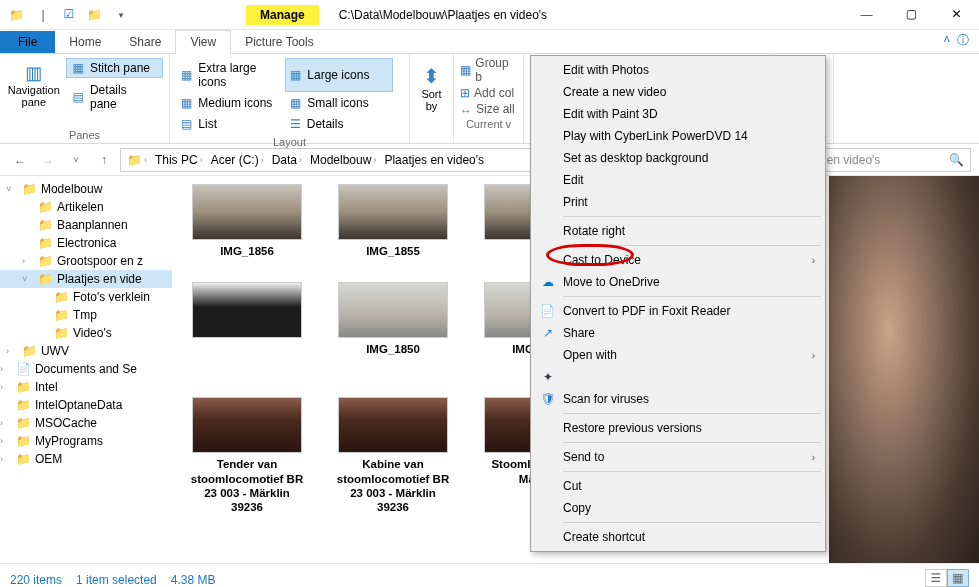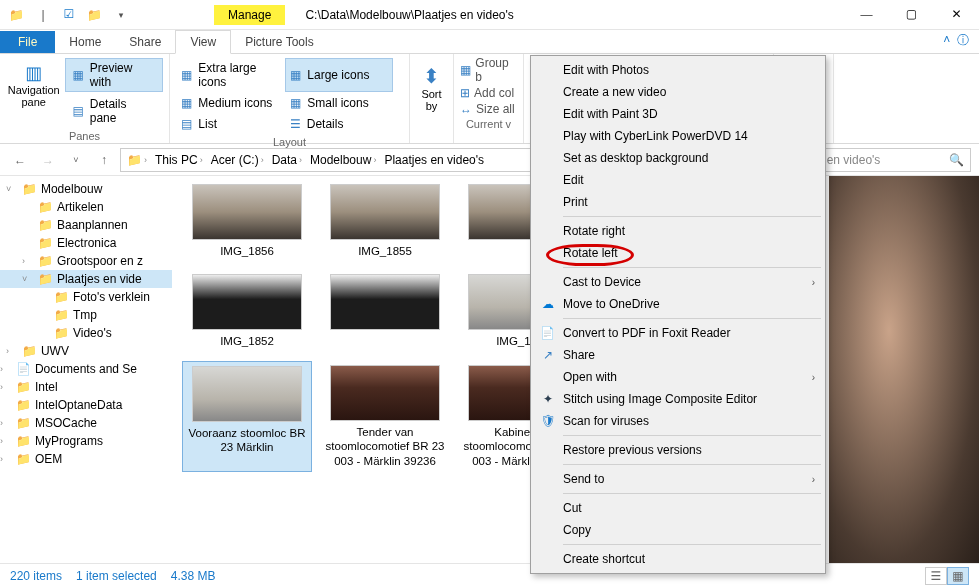--- a/index.html
+++ b/index.html
@@ -2,26 +2,26 @@
 <html><head>
 <meta charset="utf-8">
 <style>
 * { box-sizing: border-box; margin: 0; padding: 0; font-family: "Segoe UI", Tahoma, sans-serif; font-size: 12px; }
 body { width: 979px; height: 587px; background: #fff; overflow: hidden; position: relative; }
 .titlebar { height: 30px; display: flex; align-items: center; background: #fff; border-bottom: 1px solid #e5e5e5; }
 .qat { display: flex; align-items: center; gap: 4px; padding: 0 6px; }
 .qat-icon { width: 22px; height: 22px; display: flex; align-items: center; justify-content: center; color: #555; }
 .qat .folder { color: #e8b33a; }
 .qat .check { font-family: "Segoe UI Symbol"; }
-.cmt { background: #fff23e; padding: 0 14px; height: 20px; display: flex; align-items: center; margin-left: 76px; }
+.cmt { background: #fff23e; padding: 0 14px; height: 20px; display: flex; align-items: center; margin-left: 108px; font-weight: bold; }
 .title-path { margin-left: 20px; color: #000; }
 .win-controls { margin-left: auto; display: flex; height: 100%; }
 .win-btn { width: 45px; display: flex; align-items: center; justify-content: center; font-family: "Segoe UI Symbol"; }
 .tabs { height: 24px; display: flex; align-items: flex-end; border-bottom: 1px solid #d9d9d9; }
-.file-tab { background: #1979ca; color: #fef9c3; padding: 4px 18px; }
+.file-tab { background: #1979ca; color: #000000; padding: 4px 18px; }
 .tab { padding: 4px 14px; color: #444; }
 .tab.active { border: 1px solid #d9d9d9; border-bottom: 1px solid #fff; background: #fff; position: relative; top: 1px; }
 .ribbon { height: 90px; display: flex; border-bottom: 1px solid #d9d9d9; }
 .ribbon-group { border-right: 1px solid #e5e5e5; padding: 4px 6px 0 6px; display: flex; flex-direction: column; }
 .ribbon-group-title { text-align: center; color: #666; font-size: 11px; margin-top: auto; padding: 2px 0; }
 .panes-group { width: 170px; }
 .panes-top { display: flex; gap: 4px; }
 .nav-pane-btn { width: 56px; text-align: center; padding-top: 4px; }
 .nav-pane-btn .big-icon { font-size: 18px; color: #1979ca; }
 .pane-btns { display: flex; flex-direction: column; gap: 2px; }
@@ -54,30 +54,30 @@
 .search-box { width: 180px; height: 24px; border: 1px solid #ccc; display: flex; align-items: center; padding: 0 6px; color: #888; margin-left: auto; }
 .search-box .mag { margin-left: auto; color: #555; }
 .content { display: flex; height: calc(100% - 30px - 24px - 90px - 32px - 24px); }
 .tree { width: 172px; overflow: hidden; padding-top: 4px; }
 .tree-item { display: flex; align-items: center; gap: 4px; padding: 2px 0 2px 6px; white-space: nowrap; }
 .tree-item .exp { width: 12px; color: #888; font-size: 9px; }
 .tree-item .folder-ico { color: #e8b33a; }
 .tree-item.l1 { padding-left: 22px; }
 .tree-item.l2 { padding-left: 38px; }
 .tree-item.selected { background: #cde6f7; }
-.main { flex: 1; position: relative; padding: 4px 10px; display: flex; flex-wrap: wrap; align-content: flex-start; gap: 8px; overflow: hidden; }
+.main { flex: 1; position: relative; padding: 4px 10px; display: flex; flex-wrap: wrap; align-content: flex-start; gap: 16px; overflow: hidden; font-weight: bold; }
 .thumb { width: 130px; display: flex; flex-direction: column; align-items: center; padding: 4px; }
 .thumb .img { width: 110px; height: 56px; background: linear-gradient(180deg,#c9c3bb 0%,#9c8f7e 50%,#3b3530 100%); border: 1px solid #ccc; }
 .thumb.b2 .img { background: linear-gradient(180deg,#ededed 0%,#1c1c1c 45%,#1c1c1c 100%); }
 .thumb.b3 .img { background: linear-gradient(180deg,#d7d7d4 0%,#b8b4ab 60%,#888 100%); }
 .thumb.b4 .img { background: linear-gradient(180deg,#8a5b4a 0%,#4a2a20 40%,#2a1510 100%); }
 .thumb .lbl { text-align: center; padding-top: 4px; font-size: 11.5px; line-height: 1.25; width: 120px; overflow: hidden; }
 .thumb.selected { background: #cde6f7; border: 1px solid #7bb1e0; }
 .preview-pane { width: 150px; background: radial-gradient(ellipse at 40% 40%, #c9a389 0%, #4a3a30 70%, #2a201a 100%); }
-.statusbar { position: absolute; bottom: 0; left: 0; right: 0; height: 24px; border-top: 1px solid #e5e5e5; display: flex; align-items: center; gap: 14px; padding: 0 10px; color: #1979ca; font-size: 11px; background: #fff; }
+.statusbar { position: absolute; bottom: 0; left: 0; right: 0; height: 24px; border-top: 1px solid #e5e5e5; display: flex; align-items: flex-end; gap: 14px; padding: 0 10px; color: #1979ca; font-size: 11px; background: #fff; }
 .statusbar .view-toggle { margin-left: auto; display: flex; gap: 0; }
 .vt-btn { width: 22px; height: 18px; border: 1px solid #ccc; display: flex; align-items: center; justify-content: center; color: #666; }
 .vt-btn.sel { background: #cde6f7; border-color: #7bb1e0; }
 .context-menu { position: absolute; top: 55px; left: 530px; width: 296px; background: #f0f0f0; border: 1px solid #a0a0a0; box-shadow: 3px 3px 6px rgba(0,0,0,0.25); padding: 3px 2px; z-index: 100; }
 .ctx-item { height: 22px; display: flex; align-items: center; padding: 0 8px 0 30px; position: relative; }
 .ctx-item.default { font-weight: 600; }
 .ctx-item .arrow { margin-left: auto; font-size: 10px; color: #555; }
 .ctx-item .ico { position: absolute; left: 6px; width: 18px; text-align: center; color: #3a81c4; }
 .ctx-sep { height: 1px; background: #d0d0d0; margin: 3px 2px 3px 30px; }
 .ctx-highlight { position: absolute; border: 3px solid #d40000; border-radius: 50% / 60%; width: 88px; height: 22px; left: 546px; top: 244px; z-index: 101; pointer-events: none; }
@@ -115,21 +115,21 @@
   <div class="ribbon-group panes-group">
     <div class="panes-top">
       <div class="nav-pane-btn">
         <div class="big-icon">▥</div>
         <div style="white-space:pre-line;font-size:11px">Navigation
 pane</div>
       </div>
       <div class="pane-btns">
         <div class="pane-btn selected">
             <span class="ico">▦</span>
-            <span>Preview with</span>
+            <span>Stitch pane</span>
           </div>
         <div class="pane-btn">
             <span class="ico">▤</span>
             <span>Details pane</span>
           </div>
       </div>
     </div>
     <div class="ribbon-group-title">Panes</div>
   </div>
   <div class="ribbon-group layout-group">
@@ -322,24 +322,20 @@
         <div class="img"></div>
         <div class="lbl">IMG_1855</div>
       </div>
       <div class="thumb ">
         <div class="img"></div>
         <div class="lbl"></div>
       </div>
       <div class="thumb b2">
         <div class="img"></div>
         <div class="lbl">IMG_1853</div>
-      </div>
-      <div class="thumb b2">
-        <div class="img"></div>
-        <div class="lbl">IMG_1852</div>
       </div>
       <div class="thumb b2">
         <div class="img"></div>
         <div class="lbl"></div>
       </div>
       <div class="thumb b3">
         <div class="img"></div>
         <div class="lbl">IMG_1850</div>
       </div>
       <div class="thumb b3">
@@ -379,21 +375,20 @@
 <div class="context-menu">
   <div class="ctx-item">Edit with Photos</div>
   <div class="ctx-item">Create a new video</div>
   <div class="ctx-item">Edit with Paint 3D</div>
   <div class="ctx-item">Play with CyberLink PowerDVD 14</div>
   <div class="ctx-item">Set as desktop background</div>
   <div class="ctx-item">Edit</div>
   <div class="ctx-item">Print</div>
   <div class="ctx-sep"></div>
   <div class="ctx-item">Rotate right</div>
-  <div class="ctx-item">Rotate left</div>
   <div class="ctx-sep"></div>
   <div class="ctx-item">
       <span>Cast to Device</span>
       <span class="arrow">›</span>
     </div>
   <div class="ctx-item">
       <span class="ico" style="color:#0078d4">☁</span>
       <span>Move to OneDrive</span>
     </div>
   <div class="ctx-sep"></div>
@@ -404,21 +399,20 @@
   <div class="ctx-item">
       <span class="ico">↗</span>
       <span>Share</span>
     </div>
   <div class="ctx-item">
       <span>Open with</span>
       <span class="arrow">›</span>
     </div>
   <div class="ctx-item">
       <span class="ico" style="color:#2c3e50">✦</span>
-      <span>Stitch using Image Composite Editor</span>
     </div>
   <div class="ctx-item">
       <span class="ico" style="color:#1979ca">🛡</span>
       <span>Scan for viruses</span>
     </div>
   <div class="ctx-sep"></div>
   <div class="ctx-item">Restore previous versions</div>
   <div class="ctx-sep"></div>
   <div class="ctx-item">
       <span>Send to</span>

